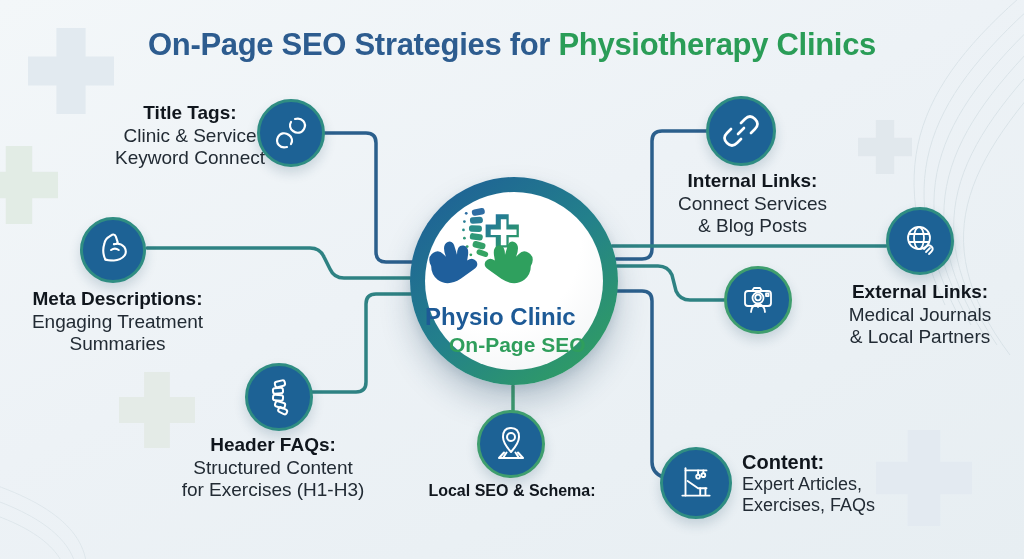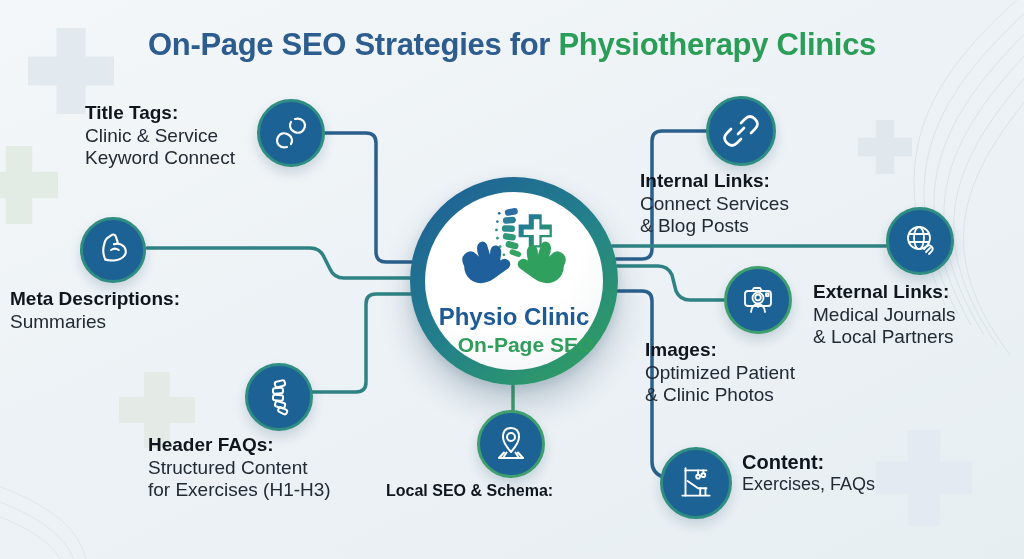--- a/index.html
+++ b/index.html
@@ -24,34 +24,34 @@
   
   .circle{
     position:absolute;width:68px;height:68px;border-radius:50%;
     background:#1d6295;border:3px solid #2f8d82;box-sizing:border-box;
     display:flex;align-items:center;justify-content:center;
     box-shadow:0 6px 12px rgba(30,70,100,.18);
   }
   .circle.ring-green{border-color:#3f9e6e;}
   .circle svg{display:block;}
   
-  .label{position:absolute;color:#18212b;}
+  .label{position:absolute;text-align:center;color:#18212b;}
   .label .h{font-size:19px;font-weight:bold;color:#10161d;line-height:1.2;}
   .label .l{font-size:19px;line-height:1.17;color:#222b34;}
   .label.align-left{text-align:left;}
   
   .hub{
     left:410px;top:177px;width:208px;height:208px;border-radius:50%;
     background:linear-gradient(140deg,#1e5f97 5%,#23808b 50%,#31a05f 95%);
     box-shadow:0 18px 30px rgba(35,70,100,.25),0 4px 10px rgba(35,70,100,.12);
   }
   .hub-inner{
     position:absolute;left:15px;top:15px;right:15px;bottom:15px;border-radius:50%;
     background:radial-gradient(circle at 38% 28%,#ffffff 52%,#eef1f3 100%);
-    display:flex;flex-direction:column;align-items:center;justify-content:center;
+    display:flex;flex-direction:column;align-items:flex-start;justify-content:center;
   }
   .hub-line1{font-size:24px;font-weight:bold;color:#1d5a96;line-height:1.2;margin-top:2px;}
   .hub-line2{font-size:21px;font-weight:bold;color:#2f9e5c;line-height:1.2;margin-left:24px;}
   .waves path{fill:none;stroke:#c5d3d9;stroke-width:1;}
 </style>
 </head>
 <body>
 
 <div class="canvas">
 
@@ -147,20 +147,21 @@
 
   <div class="circle" style="left:80px;top:217px;width:66px;height:66px;">
     <svg width="38" height="38" viewBox="0 0 40 40" fill="none" stroke="#ffffff" stroke-width="2.2" stroke-linecap="round" stroke-linejoin="round">
       <path d="M12 30 Q8 22 11 13 Q12 8 16 6 L19 4 Q22 3 23 6 L25 12 Q24 14 21 14"></path>
       <path d="M21 14 Q28 12 32 17 Q35 22 32 26 Q28 31 21 31 Q14 31 12 30"></path>
       <path d="M18 20 Q22 17 26 20"></path>
     </svg>
   </div>
   <div class="label" style="left:10px;top:288px;width:215px;">
     <div class="h">Meta Descriptions:</div>
+    <div class="l">Engaging Treatment</div>
     <div class="l">Summaries</div>
   </div>
 
   <div class="circle" style="left:245px;top:363px;">
     <svg width="40" height="40" viewBox="0 0 40 40" fill="none" stroke="#ffffff" stroke-width="2" stroke-linejoin="round">
       <rect x="16" y="4" width="10" height="5.5" rx="2" transform="rotate(-14 21 7)"></rect>
       <rect x="14" y="11" width="10" height="5.5" rx="2" transform="rotate(-5 19 14)"></rect>
       <rect x="14" y="18" width="10" height="5.5" rx="2" transform="rotate(5 19 21)"></rect>
       <rect x="16" y="25" width="10" height="5.5" rx="2" transform="rotate(16 21 28)"></rect>
       <rect x="19" y="31" width="9" height="5" rx="2" transform="rotate(26 23 34)"></rect>
@@ -214,38 +215,34 @@
   <div class="circle ring-green" style="left:724px;top:266px;">
     <svg width="40" height="40" viewBox="0 0 40 40" fill="none" stroke="#ffffff" stroke-width="1.8" stroke-linecap="round" stroke-linejoin="round">
       <path d="M14 11 l2 -3 h6 l2 3"></path>
       <rect x="7" y="11" width="26" height="15" rx="3"></rect>
       <rect x="28" y="13.5" width="2.6" height="2.6"></rect>
       <circle cx="20" cy="18" r="5.5"></circle>
       <circle cx="20" cy="17.5" r="2.8"></circle>
       <path d="M13 32 Q13.5 24.5 20 24.5 Q26.5 24.5 27 32"></path>
       <path d="M18 24.8 L20 27 L22 24.8"></path>
     </svg>
-  </div>
-  <div class="label" style="left:645px;top:339px;width:225px;">
-    <div class="h">Images:</div>
-    <div class="l">Optimized Patient</div>
-    <div class="l">&amp; Clinic Photos</div>
   </div>
 
   <div class="circle" style="left:660px;top:447px;width:72px;height:72px;">
     <svg width="42" height="42" viewBox="0 0 40 40" fill="none" stroke="#ffffff" stroke-width="1.8" stroke-linecap="round" stroke-linejoin="round">
       <path d="M10 6 V32"></path>
       <path d="M10 8 H30"></path>
       <path d="M22 8 V12"></path>
         <circle cx="22" cy="14" r="1.8"></circle>
       <path d="M27 8 V10.5"></path>
         <circle cx="27" cy="12.5" r="1.8"></circle>
       <path d="M12 18 L22 25 H30"></path>
       <path d="M24 25 V31 M29 25 V31"></path>
       <path d="M7 32 H33"></path>
     </svg>
   </div>
   <div class="label align-left" style="left:742px;top:450px;width:185px;">
     <div class="h" style="font-size:20px;">Content:</div>
+    <div class="l" style="font-size:18px;">Expert Articles,</div>
     <div class="l" style="font-size:18px;">Exercises, FAQs</div>
   </div>
 
 </div>
 
 </body></html>

